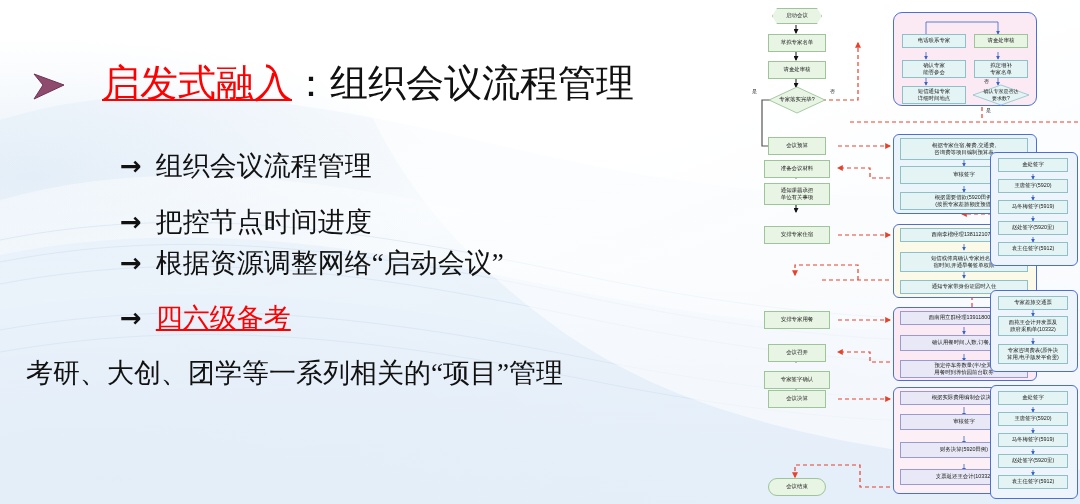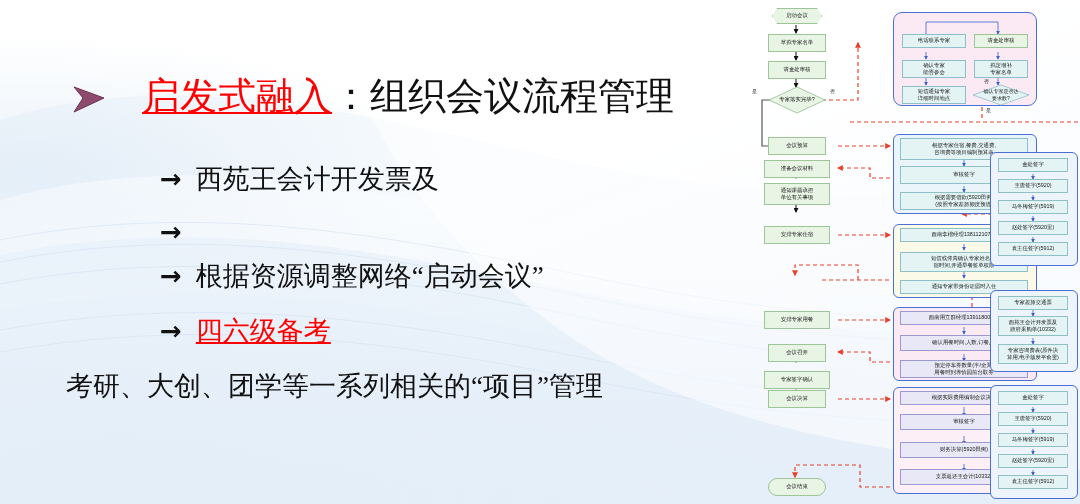--- a/index.html
+++ b/index.html
@@ -13,21 +13,21 @@
     position:absolute;left:0;top:0;width:1080px;height:504px;
     background:
       radial-gradient(ellipse 900px 300px at 10% 95%, #dbe8f5 0%, rgba(219,232,245,0) 60%),
       radial-gradient(ellipse 700px 260px at 55% 100%, #e4eef8 0%, rgba(228,238,248,0) 65%),
       radial-gradient(ellipse 600px 200px at 3% 35%, #e9f1f9 0%, rgba(233,241,249,0) 70%),
       linear-gradient(160deg,#ffffff 0%,#ffffff 40%,#f4f8fc 70%,#eaf2fa 100%);
   }
   .bgwaves{position:absolute;left:0;top:0;width:1080px;height:504px;pointer-events:none;}
 
   
-  .content{position:absolute;left:0;top:13px;width:755px;height:388px;margin-left:40px;}
+  .content{position:absolute;left:0;top:0;width:755px;height:388px;}
 
   .title-row{position:absolute;left:30px;top:62px;display:flex;align-items:baseline;}
   .bullet-arrow{width:40px;height:34px;display:inline-block;flex:0 0 auto;position:relative;top:6px;}
   .title-text{
     font-size:38px;line-height:1;color:#111;white-space:nowrap;
     font-family:"Liberation Serif","DejaVu Serif",serif;
     margin-left:32px;
   }
   .title-red{color:#ff0000;text-decoration:underline;text-underline-offset:3px;text-decoration-thickness:2px;}
 
@@ -106,25 +106,26 @@
         <path d="M4,6 L34,17 L4,31 L13,17 Z" fill="#8e4b6e"></path>
         <path d="M4,6 L34,17 L4,31 L13,17 Z" fill="none" stroke="#6d3453" stroke-width="1"></path>
       </svg>
       <div class="title-text">
         <span class="title-red">启发式融入</span><span>：组织会议流程管理</span>
       </div>
     </div>
 
     <div class="sub sub1">
       <span class="arw">→</span>
-      <span>西苑王会计开发票及</span>
+      <span>组织会议流程管理</span>
     </div>
 
     <div class="sub sub2">
       <span class="arw">→</span>
+      <span>把控节点时间进度</span>
     </div>
 
     <div class="sub sub3">
       <span class="arw">→</span>
       <span>根据资源调整网络“启动会议”</span>
     </div>
 
     <div class="sub sub4">
       <span class="arw">→</span>
       <span class="sub-red">四六级备考</span>

